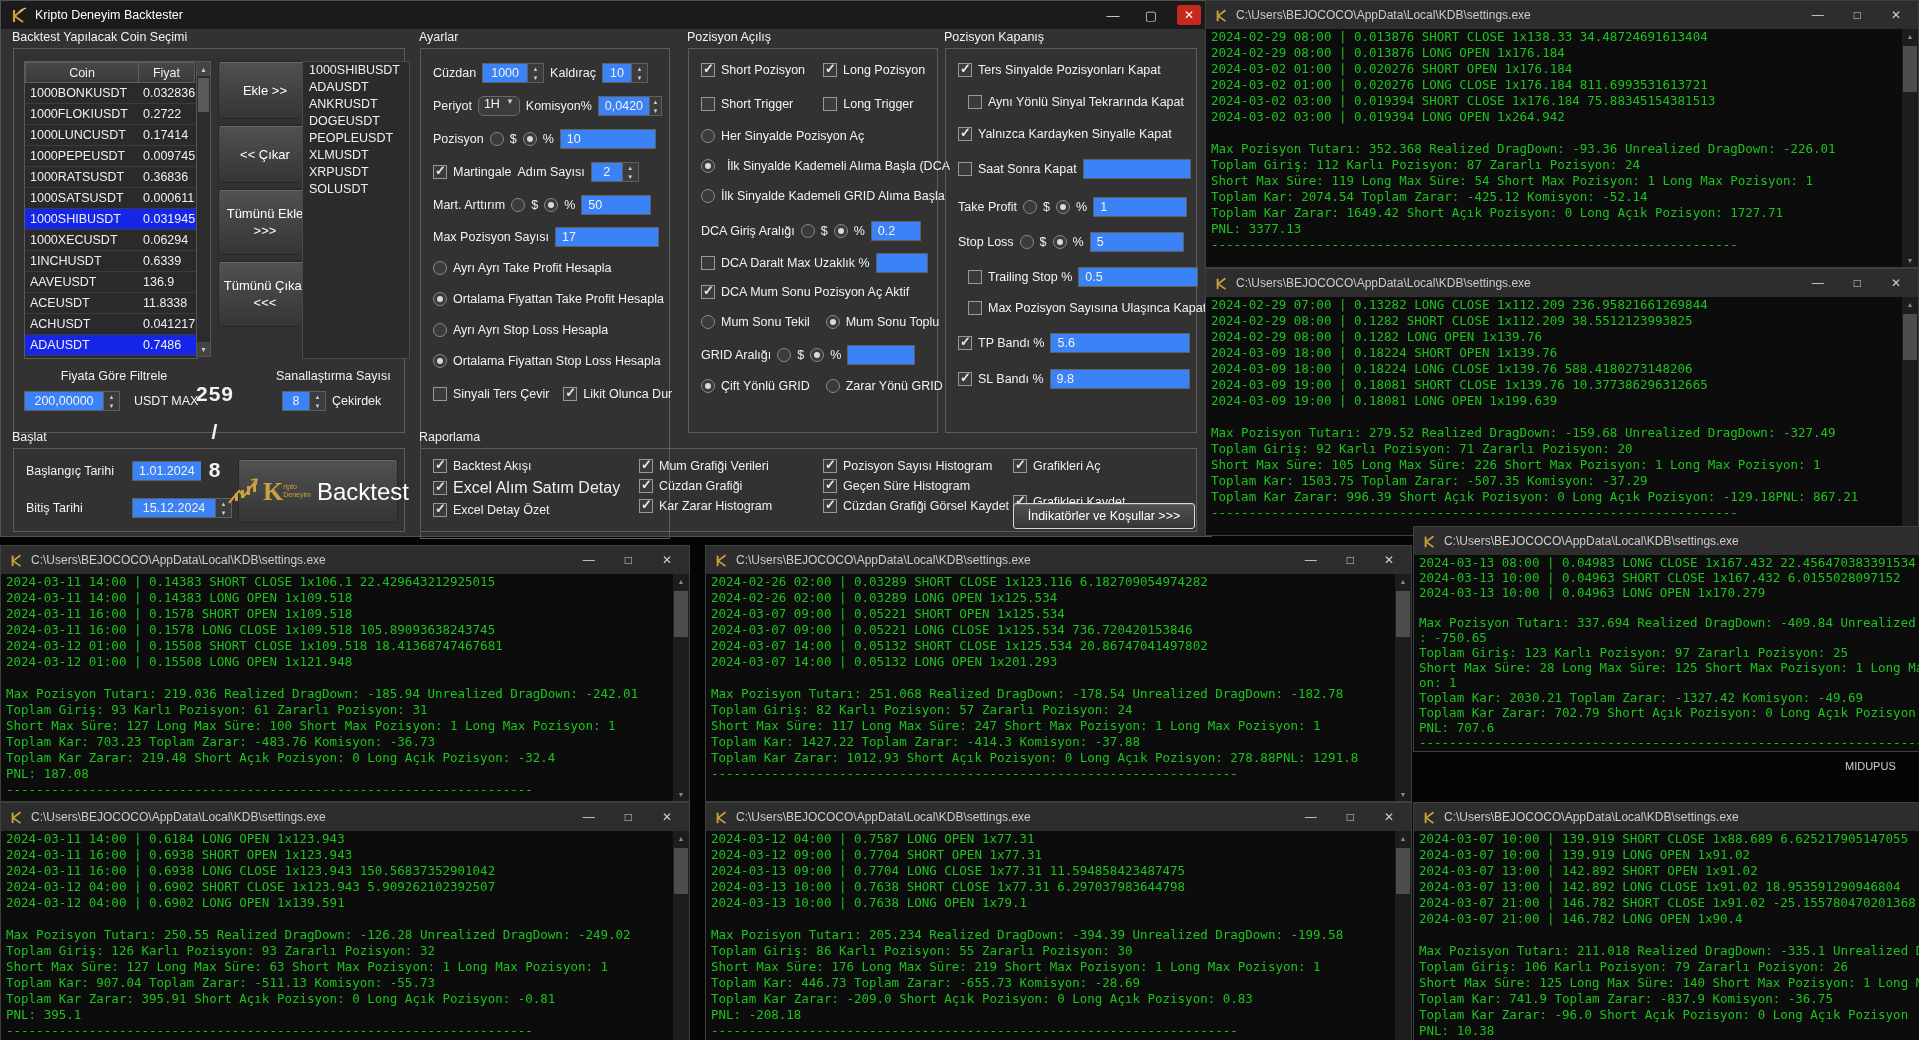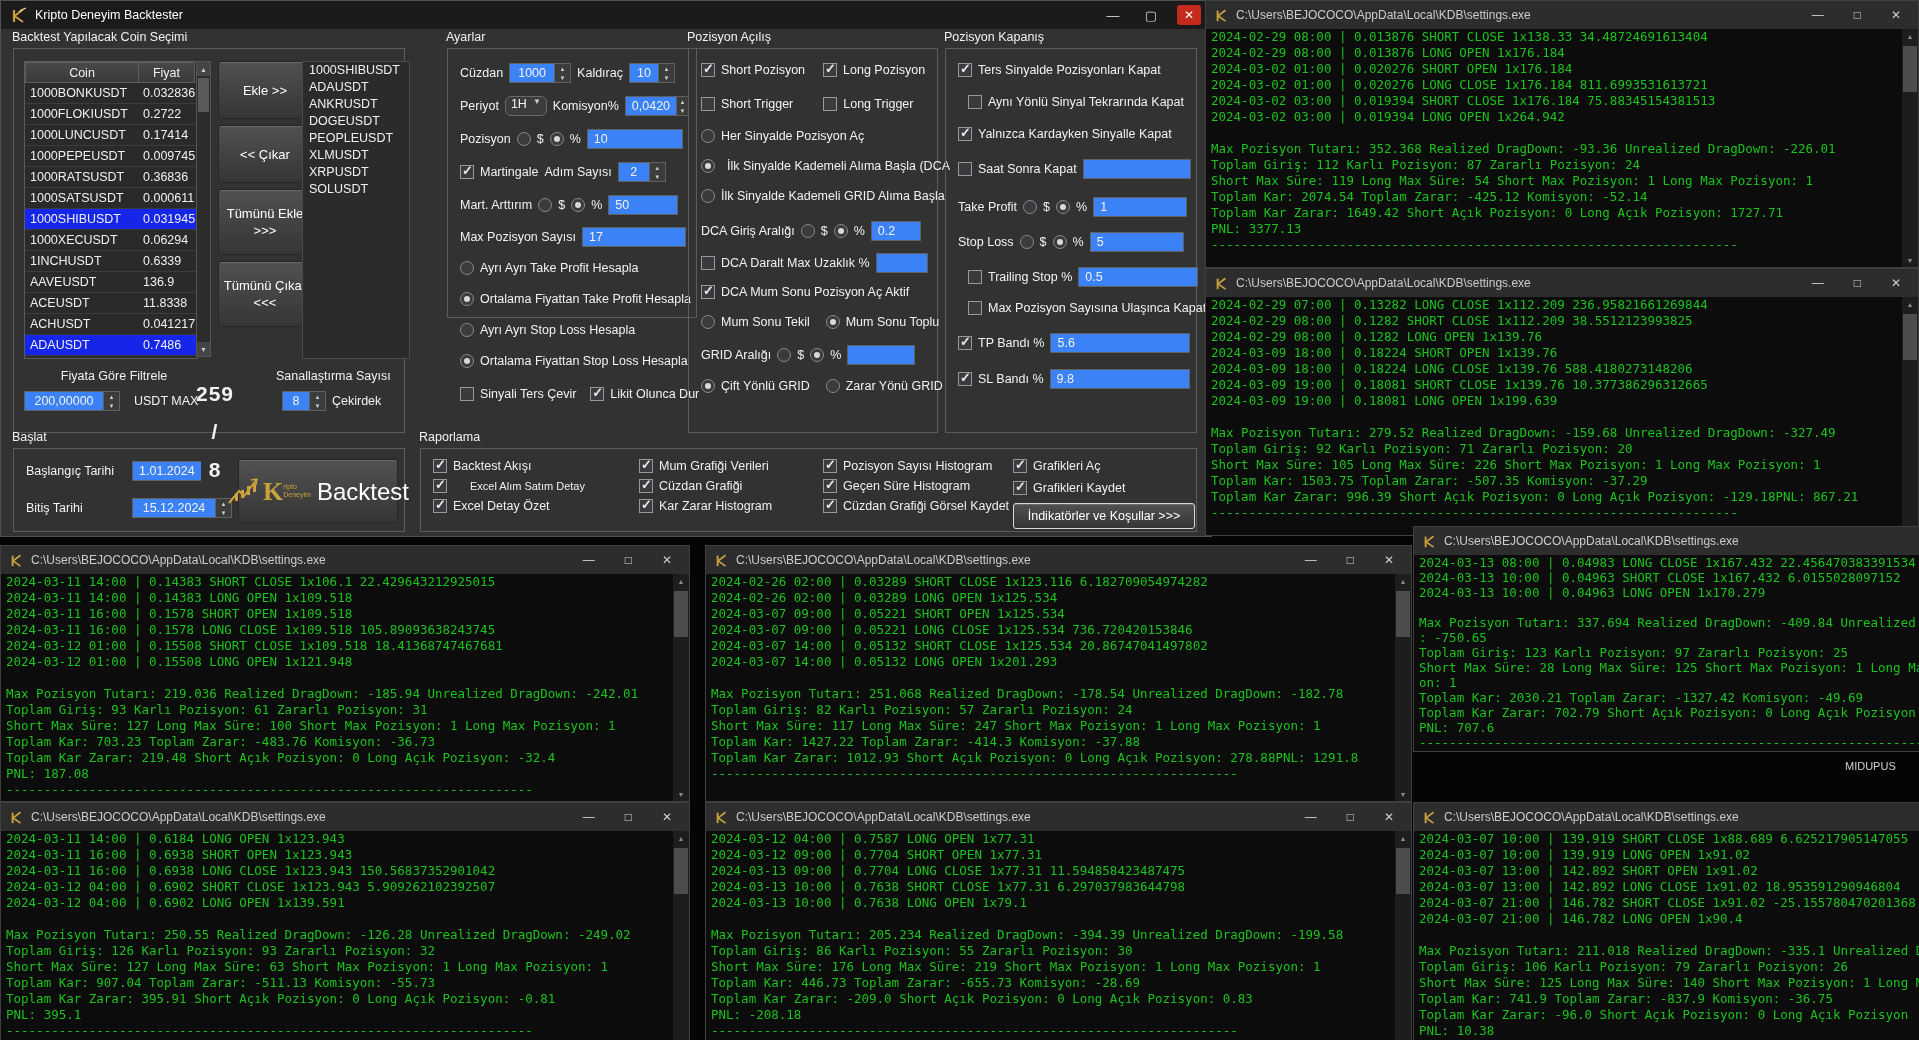--- a/index.html
+++ b/index.html
@@ -251,21 +251,21 @@
             <span style="display:flex;flex-direction:column;font-size:7px;color:#c9a23d;line-height:8px;">
               <span>ripto</span>
                 <span>Deneyim</span>
             </span>
           </span>
         </span>
         <span style="font-size:24px;">Backtest</span>
       </div>
     </div>
 
-    <div class="grp" style="left:419px;top:47px;width:250px;height:270px;margin-left:27px;">
+    <div class="grp" style="left:419px;top:47px;width:250px;height:491px;">
       <span class="glabel">Ayarlar</span>
       <div class="row" style="left:12px;top:14px;">
         <span>Cüzdan</span>
         <span class="spin" style="width:62px;">
             <span class="field">1000</span>
             <span class="btns">
               <span>▲</span>
               <span>▼</span>
             </span>
           </span>
@@ -471,21 +471,21 @@
     </div>
 
     <div class="grp" style="left:419px;top:447px;width:777px;height:84px;">
       <span class="glabel">Raporlama</span>
       <div style="position:absolute;left:12px;top:10px;display:flex;flex-direction:column;gap:6px;">
 
       <div style="display:flex;align-items:center;gap:6px;font-size:12.5px;">
             <span class="cb on"></span>
             <span>Backtest Akışı</span>
           </div>
-          <div style="display:flex;align-items:center;gap:23px;font-size:11px;">
+          <div style="display:flex;align-items:center;gap:6px;font-size:16px;">
             <span class="cb on"></span>
             <span>Excel Alım Satım Detay</span>
           </div>
           <div style="display:flex;align-items:center;gap:6px;font-size:12.5px;">
             <span class="cb on"></span>
             <span>Excel Detay Özet</span>
           </div>
         </div>
       <div style="position:absolute;left:218px;top:10px;display:flex;flex-direction:column;gap:6px;">
 
@@ -510,21 +510,21 @@
           </div>
           <div style="display:flex;align-items:center;gap:6px;font-size:12.5px;">
             <span class="cb on"></span>
             <span>Geçen Süre Histogram</span>
           </div>
           <div style="display:flex;align-items:center;gap:6px;font-size:12.5px;">
             <span class="cb on"></span>
             <span>Cüzdan Grafiği Görsel Kaydet</span>
           </div>
         </div>
-      <div style="position:absolute;left:592px;top:10px;display:flex;flex-direction:column;gap:8px;">
+      <div style="position:absolute;left:592px;top:10px;display:flex;flex-direction:column;gap:22px;">
 
       <div style="display:flex;align-items:center;gap:6px;font-size:12.5px;">
             <span class="cb on"></span>
             <span>Grafikleri Aç</span>
           </div>
           <div style="display:flex;align-items:center;gap:6px;font-size:12.5px;">
             <span class="cb on"></span>
             <span>Grafikleri Kaydet</span>
           </div>
         </div>

